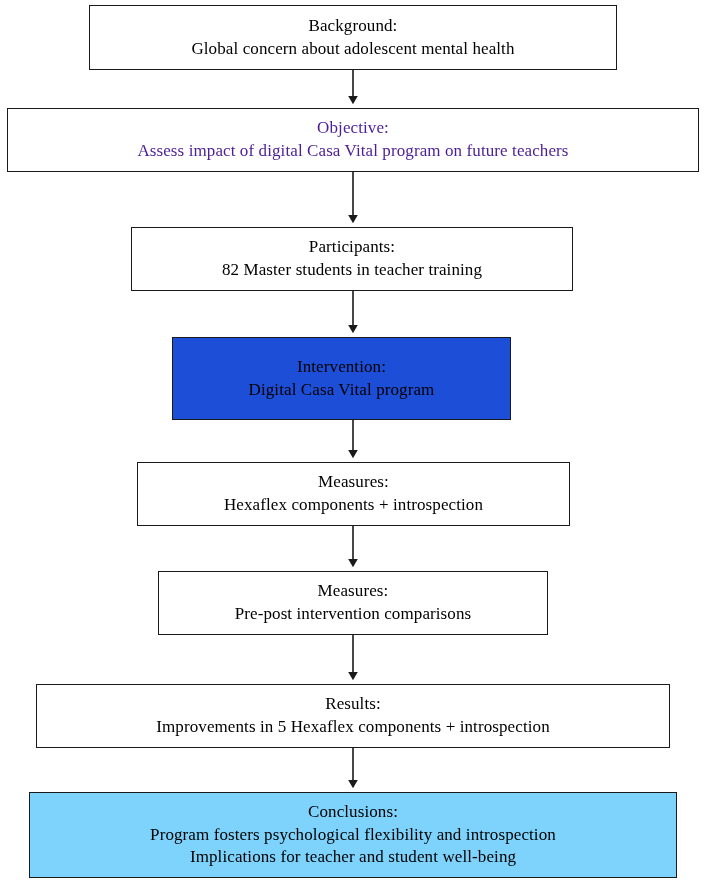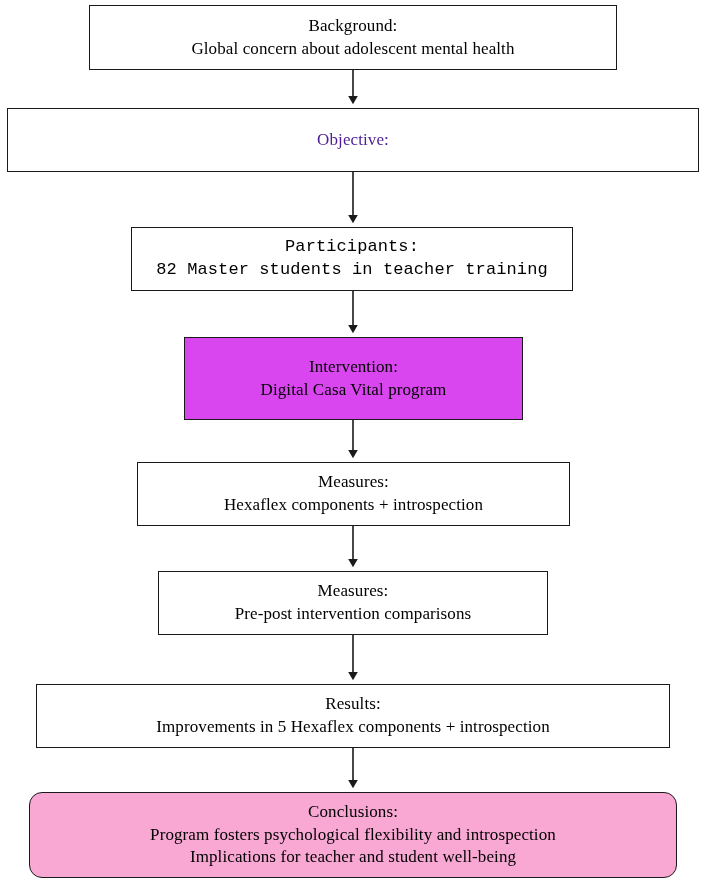--- a/index.html
+++ b/index.html
@@ -71,40 +71,41 @@
         <line x1="353" y1="748" x2="353" y2="781" stroke="#1a1a1a" stroke-width="1.6" marker-end="url(#arrowhead)"></line>
       </g>
   </svg>
 
   <div class="node" style="left: 89px; top: 5px; width: 528px; height: 65px; border-color: rgb(26, 26, 26); background: rgb(255, 255, 255); color: rgb(0, 0, 0);">
       <span class="line">Background:</span>
       <span class="line">Global concern about adolescent mental health</span>
     </div>
   <div class="node" style="left: 7px; top: 108px; width: 692px; height: 64px; border-color: rgb(26, 26, 26); background: rgb(255, 255, 255); color: #4c1d95;">
       <span class="line">Objective:</span>
+      <span class="line">Assess impact of digital Casa Vital program on future teachers</span>
     </div>
-  <div class="node" style="left: 131px; top: 227px; width: 442px; height: 64px; border-color: rgb(26, 26, 26); background: rgb(255, 255, 255); color: rgb(0, 0, 0); font-family: Liberation Mono, monospace;">
+  <div class="node" style="left: 131px; top: 227px; width: 442px; height: 64px; border-color: rgb(26, 26, 26); background: rgb(255, 255, 255); color: rgb(0, 0, 0);">
       <span class="line">Participants:</span>
       <span class="line">82 Master students in teacher training</span>
     </div>
-  <div class="node" style="left: 184px; top: 337px; width: 339px; height: 83px; border-color: rgb(26, 26, 26); background: #d946ef; color: rgb(0, 0, 0); align-items: center;">
+  <div class="node" style="left: 172px; top: 337px; width: 339px; height: 83px; border-color: rgb(26, 26, 26); background: #1d4ed8; color: rgb(0, 0, 0); align-items: center;">
       <span class="line">Intervention:</span>
       <span class="line">Digital Casa Vital program</span>
     </div>
   <div class="node" style="left: 137px; top: 462px; width: 433px; height: 64px; border-color: rgb(26, 26, 26); background: rgb(255, 255, 255); color: rgb(0, 0, 0); text-align: center;">
       <span class="line">Measures:</span>
       <span class="line">Hexaflex components + introspection</span>
     </div>
   <div class="node" style="left: 158px; top: 571px; width: 390px; height: 64px; border-color: rgb(26, 26, 26); background: rgb(255, 255, 255); color: rgb(0, 0, 0);">
       <span class="line">Measures:</span>
       <span class="line">Pre-post intervention comparisons</span>
     </div>
   <div class="node" style="left: 36px; top: 684px; width: 634px; height: 64px; border-color: rgb(26, 26, 26); background: rgb(255, 255, 255); color: rgb(0, 0, 0);">
       <span class="line">Results:</span>
       <span class="line">Improvements in 5 Hexaflex components + introspection</span>
     </div>
-  <div class="node" style="left: 29px; top: 792px; width: 648px; height: 86px; border-color: rgb(26, 26, 26); background: #f9a8d4; color: rgb(0, 0, 0); border-radius: 13px;">
+  <div class="node" style="left: 29px; top: 792px; width: 648px; height: 86px; border-color: rgb(26, 26, 26); background: #7dd3fc; color: rgb(0, 0, 0);">
       <span class="line">Conclusions:</span>
       <span class="line">Program fosters psychological flexibility and introspection</span>
       <span class="line">Implications for teacher and student well-being</span>
     </div>
 
 </div>
 
 </body></html>

